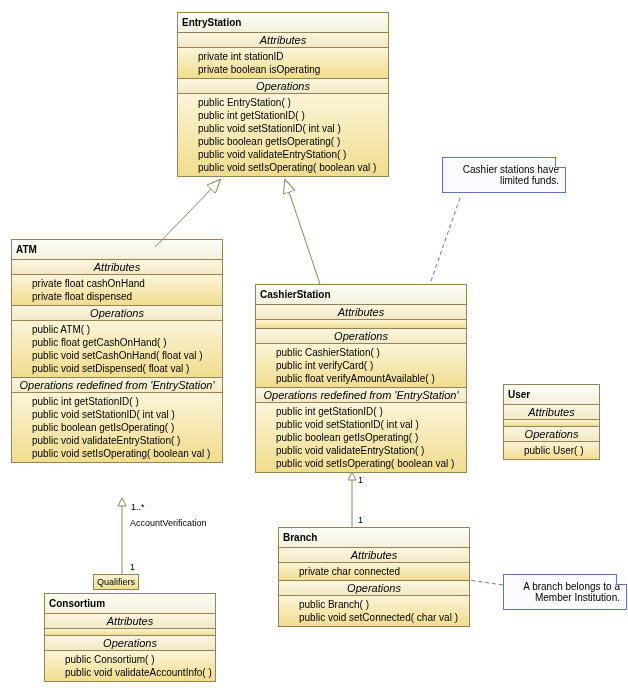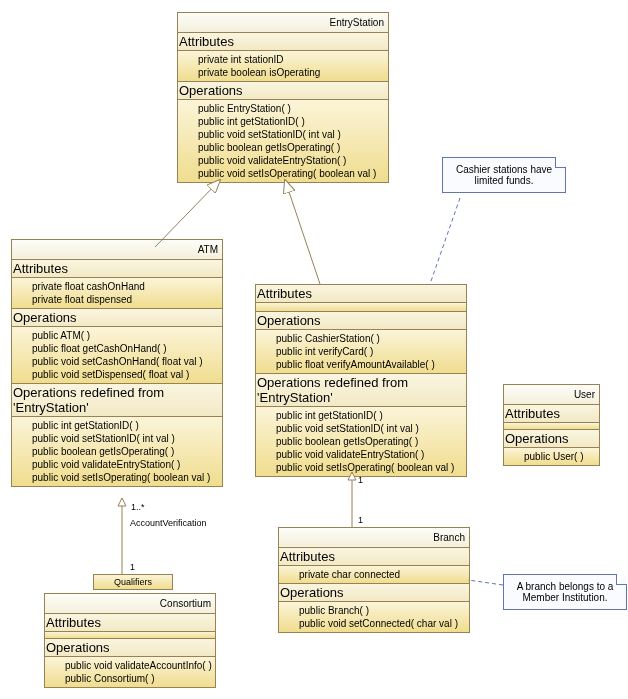--- a/index.html
+++ b/index.html
@@ -1,25 +1,25 @@
 <!DOCTYPE html>
 <html><head>
 <meta charset="utf-8">
 <style>
 body{margin:0;font-family:Arial,sans-serif;font-size:10px;background:#fff;width:628px;height:699px;position:relative}
 .class-box{position:absolute;border:1px solid #968255;background:#fff}
-.class-title{font-weight:normal;text-align:right;padding:4px;background:linear-gradient(#fdfdf8,#f5f0dc);border-bottom:1px solid #968255}
-.section-header{font-size:13px;padding:1px;background:linear-gradient(#faf5e0,#f2e9c5);border-bottom:1px solid #968255}
+.class-title{font-weight:bold;text-align:left;padding:4px;background:linear-gradient(#fdfdf8,#f5f0dc);border-bottom:1px solid #968255}
+.section-header{text-align:center;font-style:italic;font-size:11px;padding:1px;background:linear-gradient(#faf5e0,#f2e9c5);border-bottom:1px solid #968255}
 .section-body{padding:2px 4px;background:linear-gradient(#fbf4d8,#f0dd8e);border-bottom:1px solid #968255}
 .section-body div{padding:1px 16px;white-space:nowrap}
 .section-body:last-child{border-bottom:none}
-.note{position:absolute;border:1px solid #6176b0;background:#fafbfe;padding:6px;font-size:10px;text-align:center}
+.note{position:absolute;border:1px solid #6176b0;background:#fafbfe;padding:6px;font-size:10px;text-align:right}
 .note::after{content:"";position:absolute;top:-1px;right:-1px;width:10px;height:10px;border-left:1px solid #6176b0;border-bottom:1px solid #6176b0;background:linear-gradient(135deg,#fff 50%,#fafbfe 50%)}
 svg{position:absolute;top:0;left:0;pointer-events:none}
-.qualifier{position:absolute;border:1px solid #968255;background:linear-gradient(#fbf4d8,#f0dd8e);padding:2px 20px;font-size:9px;text-align:right}
+.qualifier{position:absolute;border:1px solid #968255;background:linear-gradient(#fbf4d8,#f0dd8e);padding:2px 3px;font-size:9px;text-align:right}
 .assoc-label{position:absolute;font-size:9px}
 </style>
 </head>
 <body>
 
 <div class="class-box" style="left:177px;top:12px;width:210px">
   <div class="class-title">EntryStation</div>
   <div class="section-header">Attributes</div>
   <div class="section-body">
     <div>private int stationID</div>
@@ -54,20 +54,21 @@
   <div class="section-body">
     <div>public int  getStationID(  )</div>
     <div>public void  setStationID( int val )</div>
     <div>public boolean  getIsOperating(  )</div>
     <div>public void  validateEntryStation(  )</div>
     <div>public void  setIsOperating( boolean val )</div>
   </div>
 </div>
 
 <div class="class-box" style="left:255px;top:284px;width:210px">
+  <div class="class-title">CashierStation</div>
   <div class="section-header">Attributes</div>
   <div class="section-body" style="height:4px"></div>
   <div class="section-header">Operations</div>
   <div class="section-body">
     <div>public CashierStation(  )</div>
     <div>public int  verifyCard(  )</div>
     <div>public float  verifyAmountAvailable(  )</div>
   </div>
   <div class="section-header">Operations redefined from 'EntryStation'</div>
   <div class="section-body">
@@ -101,22 +102,22 @@
     <div>public void  setConnected( char val )</div>
   </div>
 </div>
 
 <div class="class-box" style="left:44px;top:593px;width:170px">
   <div class="class-title">Consortium</div>
   <div class="section-header">Attributes</div>
   <div class="section-body" style="height:2px"></div>
   <div class="section-header">Operations</div>
   <div class="section-body">
+    <div>public Consortium(  )</div>
     <div>public void  validateAccountInfo(  )</div>
-    <div>public Consortium(  )</div>
   </div>
 </div>
 
 <div class="qualifier" style="left:93px;top:574px">Qualifiers</div>
 
 <div class="note" style="left:442px;top:157px;width:110px">Cashier stations have limited funds.</div>
 <div class="note" style="left:503px;top:574px;width:110px">A branch belongs to a Member Institution.</div>
 
 <div class="assoc-label" style="left:131px;top:502px">1..*</div>
 <div class="assoc-label" style="left:130px;top:518px">AccountVerification</div>

